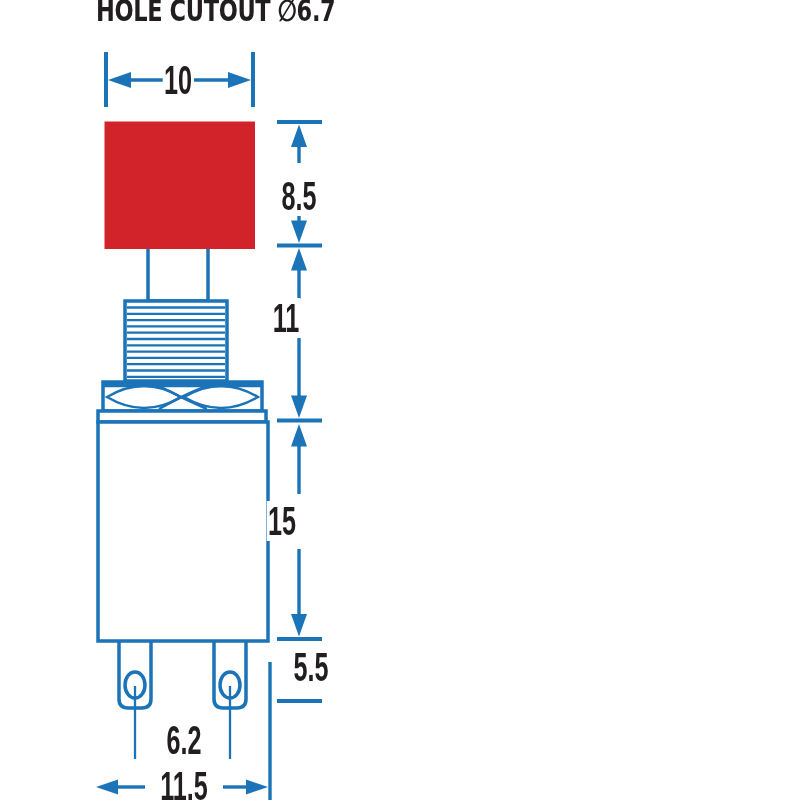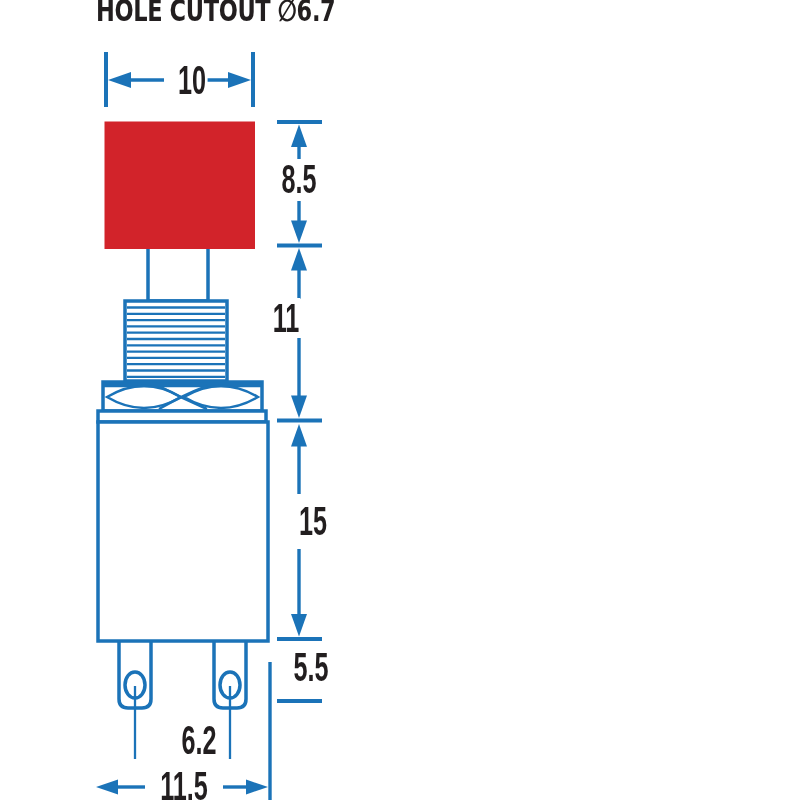--- a/index.html
+++ b/index.html
@@ -140,41 +140,41 @@
         <polygon points="268,787 246,779.5 246,794.5" class="arr"></polygon>
         <line x1="223" y1="787" x2="248" y2="787" class="dimline"></line>
       </g>
     </g>
   </svg>
 
   <div id="title-label">
     <span class="cond-title">HOLE CUTOUT ∅6.7</span>
   </div>
 
-  <div class="dim-label" style="left:192px;top:80px">
+  <div class="dim-label" style="left:178px;top:80px">
     <span class="cond">10</span>
   </div>
 
-  <div class="dim-label" style="left:299px;top:179px">
+  <div class="dim-label" style="left:299px;top:196px">
     <span class="cond">8.5</span>
   </div>
 
   <div class="dim-label" style="left:286px;top:318px">
     <span class="cond">11</span>
   </div>
 
-  <div class="dim-label" style="left:313px;top:521px">
+  <div class="dim-label" style="left:282px;top:521px">
     <span class="cond">15</span>
   </div>
 
   <div class="dim-label" style="left:311px;top:667px">
     <span class="cond">5.5</span>
   </div>
 
-  <div class="dim-label" style="left:199px;top:740px">
+  <div class="dim-label" style="left:184px;top:740px">
     <span class="cond">6.2</span>
   </div>
 
   <div class="dim-label" style="left:184px;top:786px">
     <span class="cond">11.5</span>
   </div>
 
 </div>
 
 </body></html>

